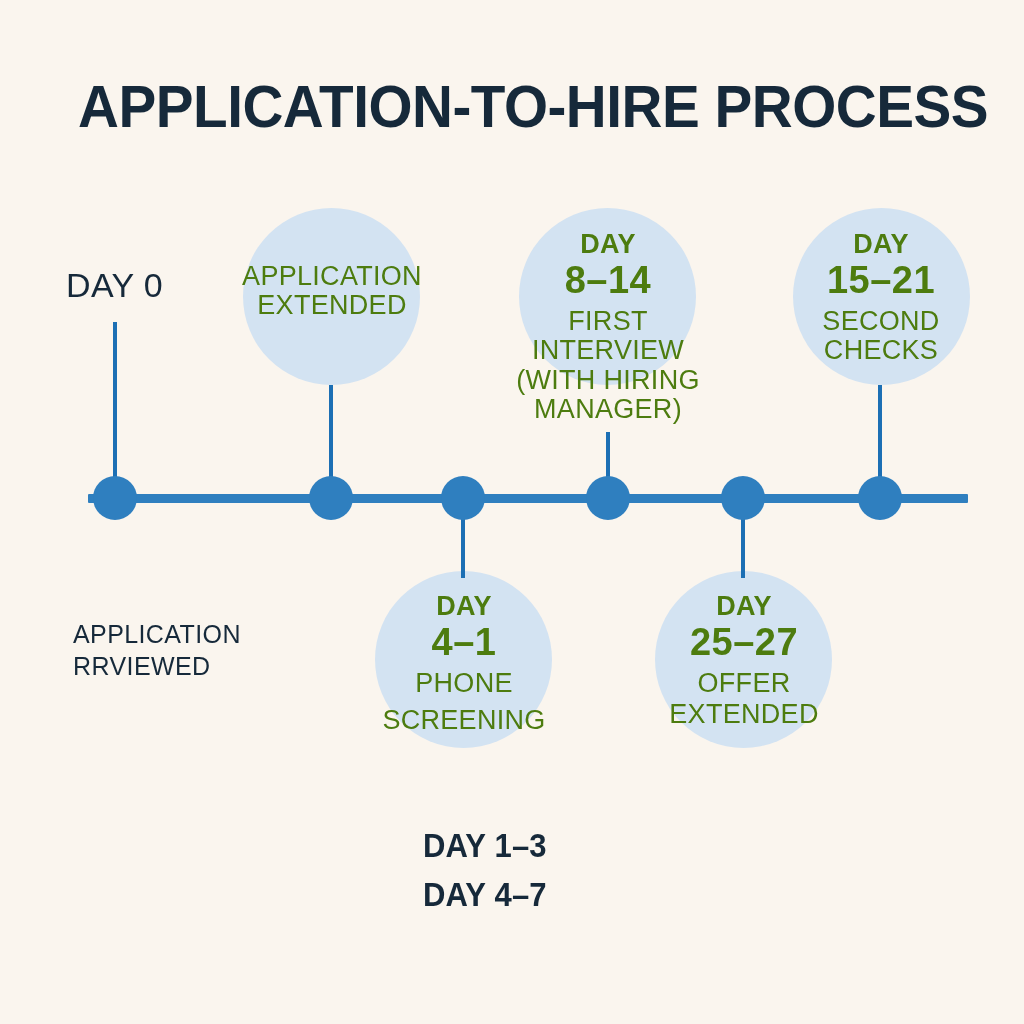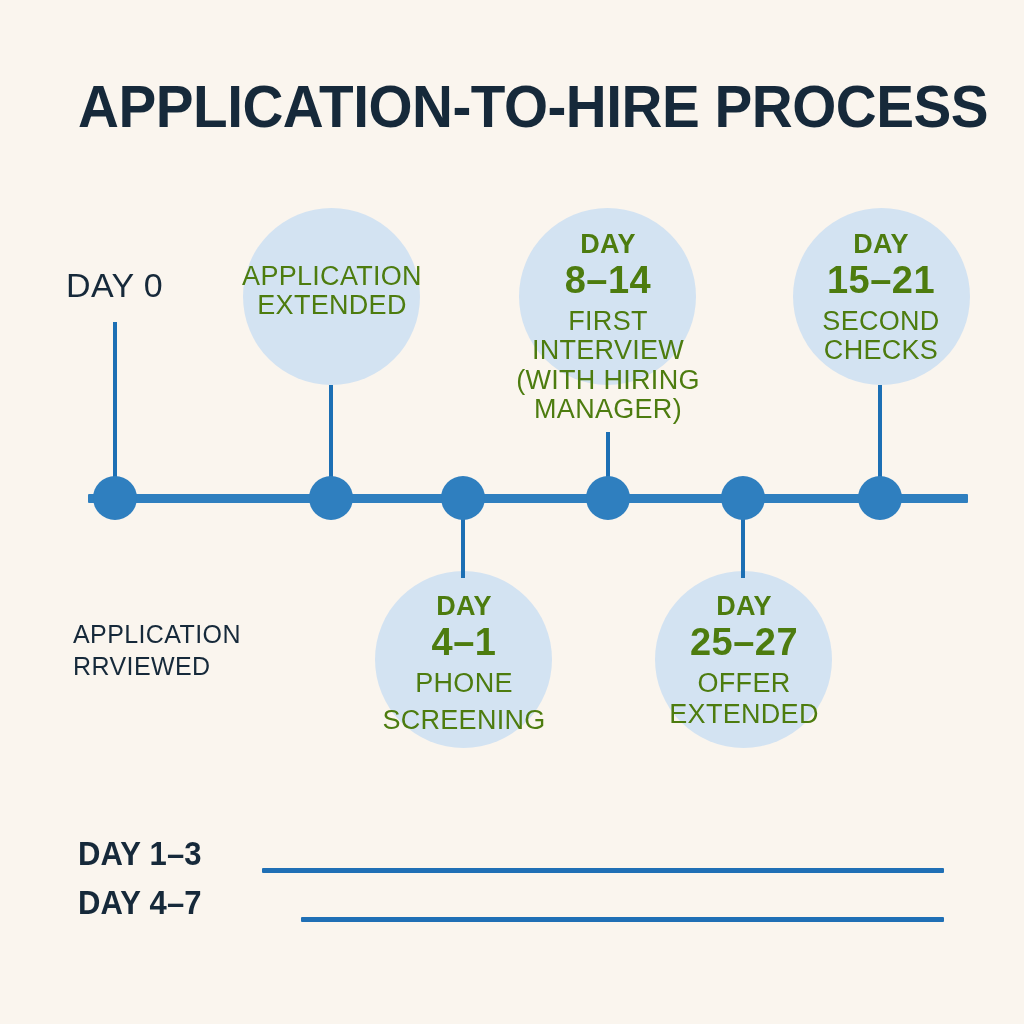--- a/index.html
+++ b/index.html
@@ -110,21 +110,22 @@
     line-height: 1.28;
   }
 
   
   .legend-row {
     position: absolute;
     left: 78px;
     width: 870px;
     height: 46px;
     display: flex;
-    align-items: flex-end;
+    align-items: center;
+    flex-direction: column;
   }
   .legend-label {
     font-size: 33px;
     font-weight: 700;
     letter-spacing: 0.2px;
     color: #16293a;
     transform: scaleX(0.94);
     transform-origin: left center;
     width: 180px;
     white-space: nowrap;

